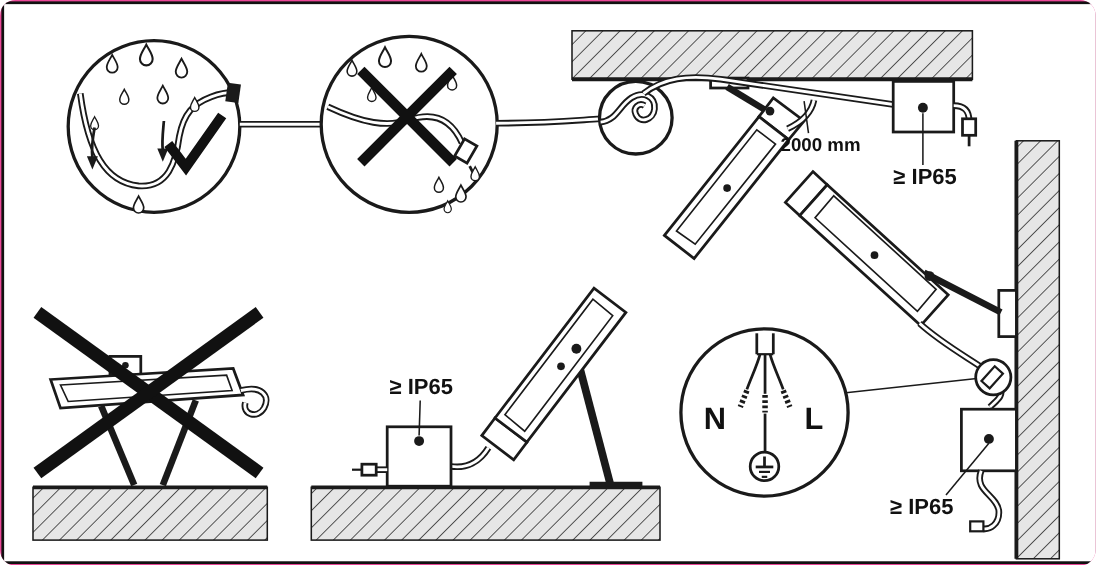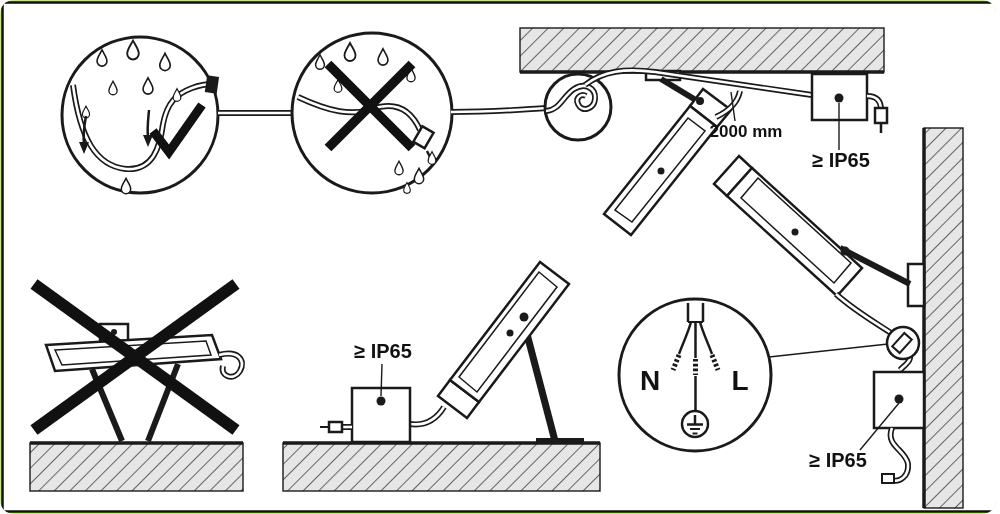--- a/index.html
+++ b/index.html
@@ -1,16 +1,16 @@
 <!DOCTYPE html>
 <html><head>
 <meta charset="utf-8">
 <style>
   html,body{margin:0;padding:0;background:#fff;}
-  .stage{width:996px;height:514px;position:relative;background:#bef264;overflow:hidden;border-radius:14px;}
+  .stage{width:996px;height:514px;position:relative;background:#ec4899;overflow:hidden;border-radius:14px;}
   svg{display:block;}
   .ln{stroke:#1a1a1a;fill:none;stroke-width:2.5;}
   .ln15{stroke-width:1.5;}
   .ln2{stroke-width:2;}
   .ln3{stroke-width:3;}
   .fw{fill:#fff;}
   .fd{fill:#1a1a1a;stroke:none;}
   .co{stroke:#1a1a1a;stroke-width:6;fill:none;}
   .ci{stroke:#fff;stroke-width:2.6;fill:none;}
   .thick{stroke:#1a1a1a;stroke-width:3.5;fill:none;}

